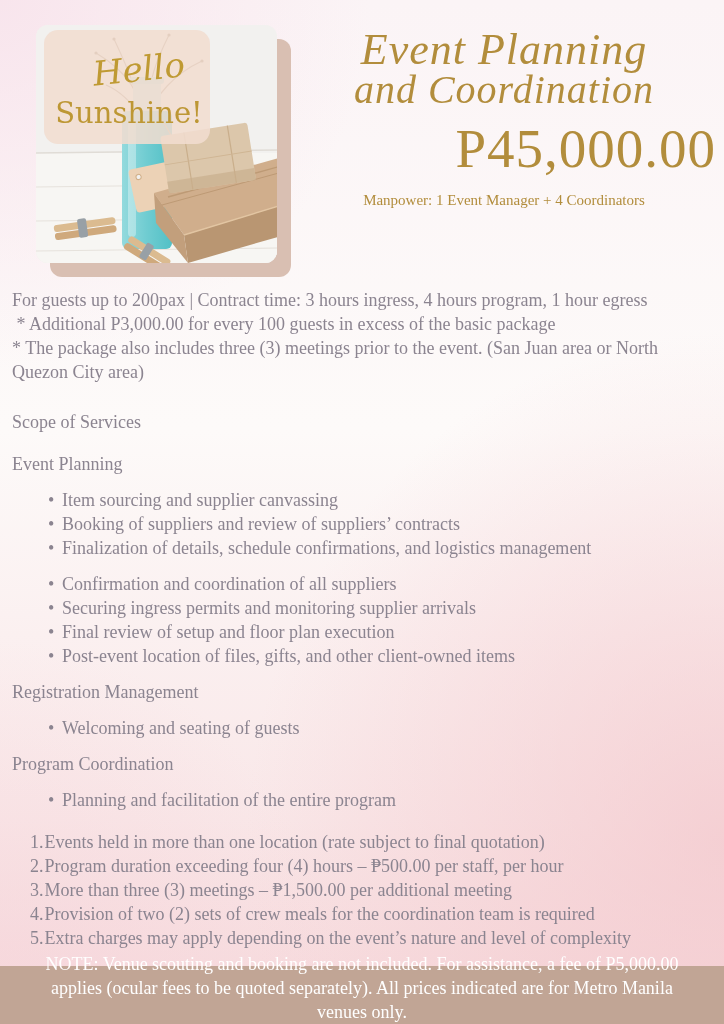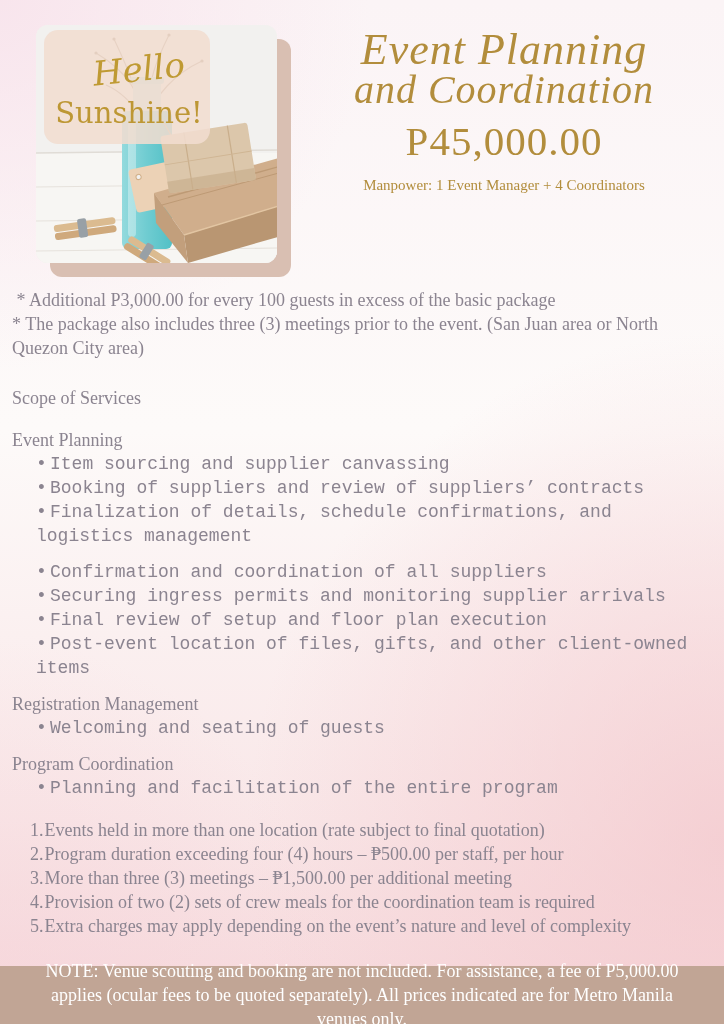--- a/index.html
+++ b/index.html
@@ -23,45 +23,45 @@
   .photo {
     position:absolute; left:36px; top:25px; width:241px; height:238px;
     border-radius:12px; overflow:hidden; background:#f2f1ef;
   }
 
   
   .title-block { position:absolute; left:292px; top:26px; width:424px; text-align:center; color:#b28d3c; }
   .script-1 { font-size:44px; font-style:italic; line-height:1.08; letter-spacing:1px; }
   .script-2 { font-size:40px; font-style:italic; line-height:1.0; margin-top:-4px; letter-spacing:1px; }
   .subtitle { font-size:35px; line-height:1.05; margin-top:3px; }
-  .price    { font-size:41px; line-height:1.1; margin-top:9px; letter-spacing:1px; }
+  .price    { font-size:55px; line-height:1.1; margin-top:9px; letter-spacing:1px;text-align:right; }
   .manpower { font-size:15px; margin-top:13px; }
 
   
   .body-copy {
     position:absolute; left:12px; top:288px; width:706px;
     font-size:18px; line-height:24px; color:#8b8490;
   }
   .pre { white-space:pre-wrap; }
   .scope-heading { margin-top:26px; }
   .section { margin-top:12px; }
   .section.first { margin-top:18px; }
-  ul.bullets { margin:0; padding:0; list-style:none;font-family:Liberation Mono, monospace; }
+  ul.bullets { margin:12px; padding:0; list-style:none; }
   ul.bullets li { margin-left:24px; }
   ul.bullets li::before { content:"•"; display:inline-block; width:14px; }
   .additional { margin-top:18px; }
   ol.numbered { margin:0; padding:0; list-style:none; counter-reset:chg; margin-left:18px; }
   ol.numbered li { counter-increment:chg; }
   ol.numbered li::before { content:counter(chg) "."; margin-right:1px; }
 
   
   .note-bar {
     position:absolute; left:0; bottom:0; width:724px; height:58px;
     background:#c1a595; color:#ffffff;
-    display:flex; align-items:center; justify-content:center;
+    display:flex; align-items:flex-end; justify-content:center;
     text-align:center; font-size:18px; line-height:24px;
     padding:0 26px; box-sizing:border-box;
   }
 </style>
 </head>
 <body>
 
 <div class="page">
 
   <div class="photo-shadow"></div>
@@ -148,20 +148,21 @@
   <div class="title-block">
     <div class="script-1">Event Planning</div>
     <div class="script-2">and Coordination</div>
     <div class="price">P45,000.00</div>
     <div class="manpower">Manpower: 1 Event Manager + 4 Coordinators</div>
   </div>
 
   <div class="body-copy">
 
     <div class="intro">
+      <div class="pre">For guests up to 200pax | Contract time: 3 hours ingress, 4 hours program, 1 hour egress</div>
       <div class="pre"> * Additional P3,000.00 for every 100 guests in excess of the basic package</div>
       <div class="pre">* The package also includes three (3) meetings prior to the event. (San Juan area or North Quezon City area)</div>
     </div>
 
     <div class="scope-heading">Scope of Services</div>
 
     <div class="section first">
       <div>Event Planning</div>
       <ul class="bullets">
         <li>Item sourcing and supplier canvassing</li>

